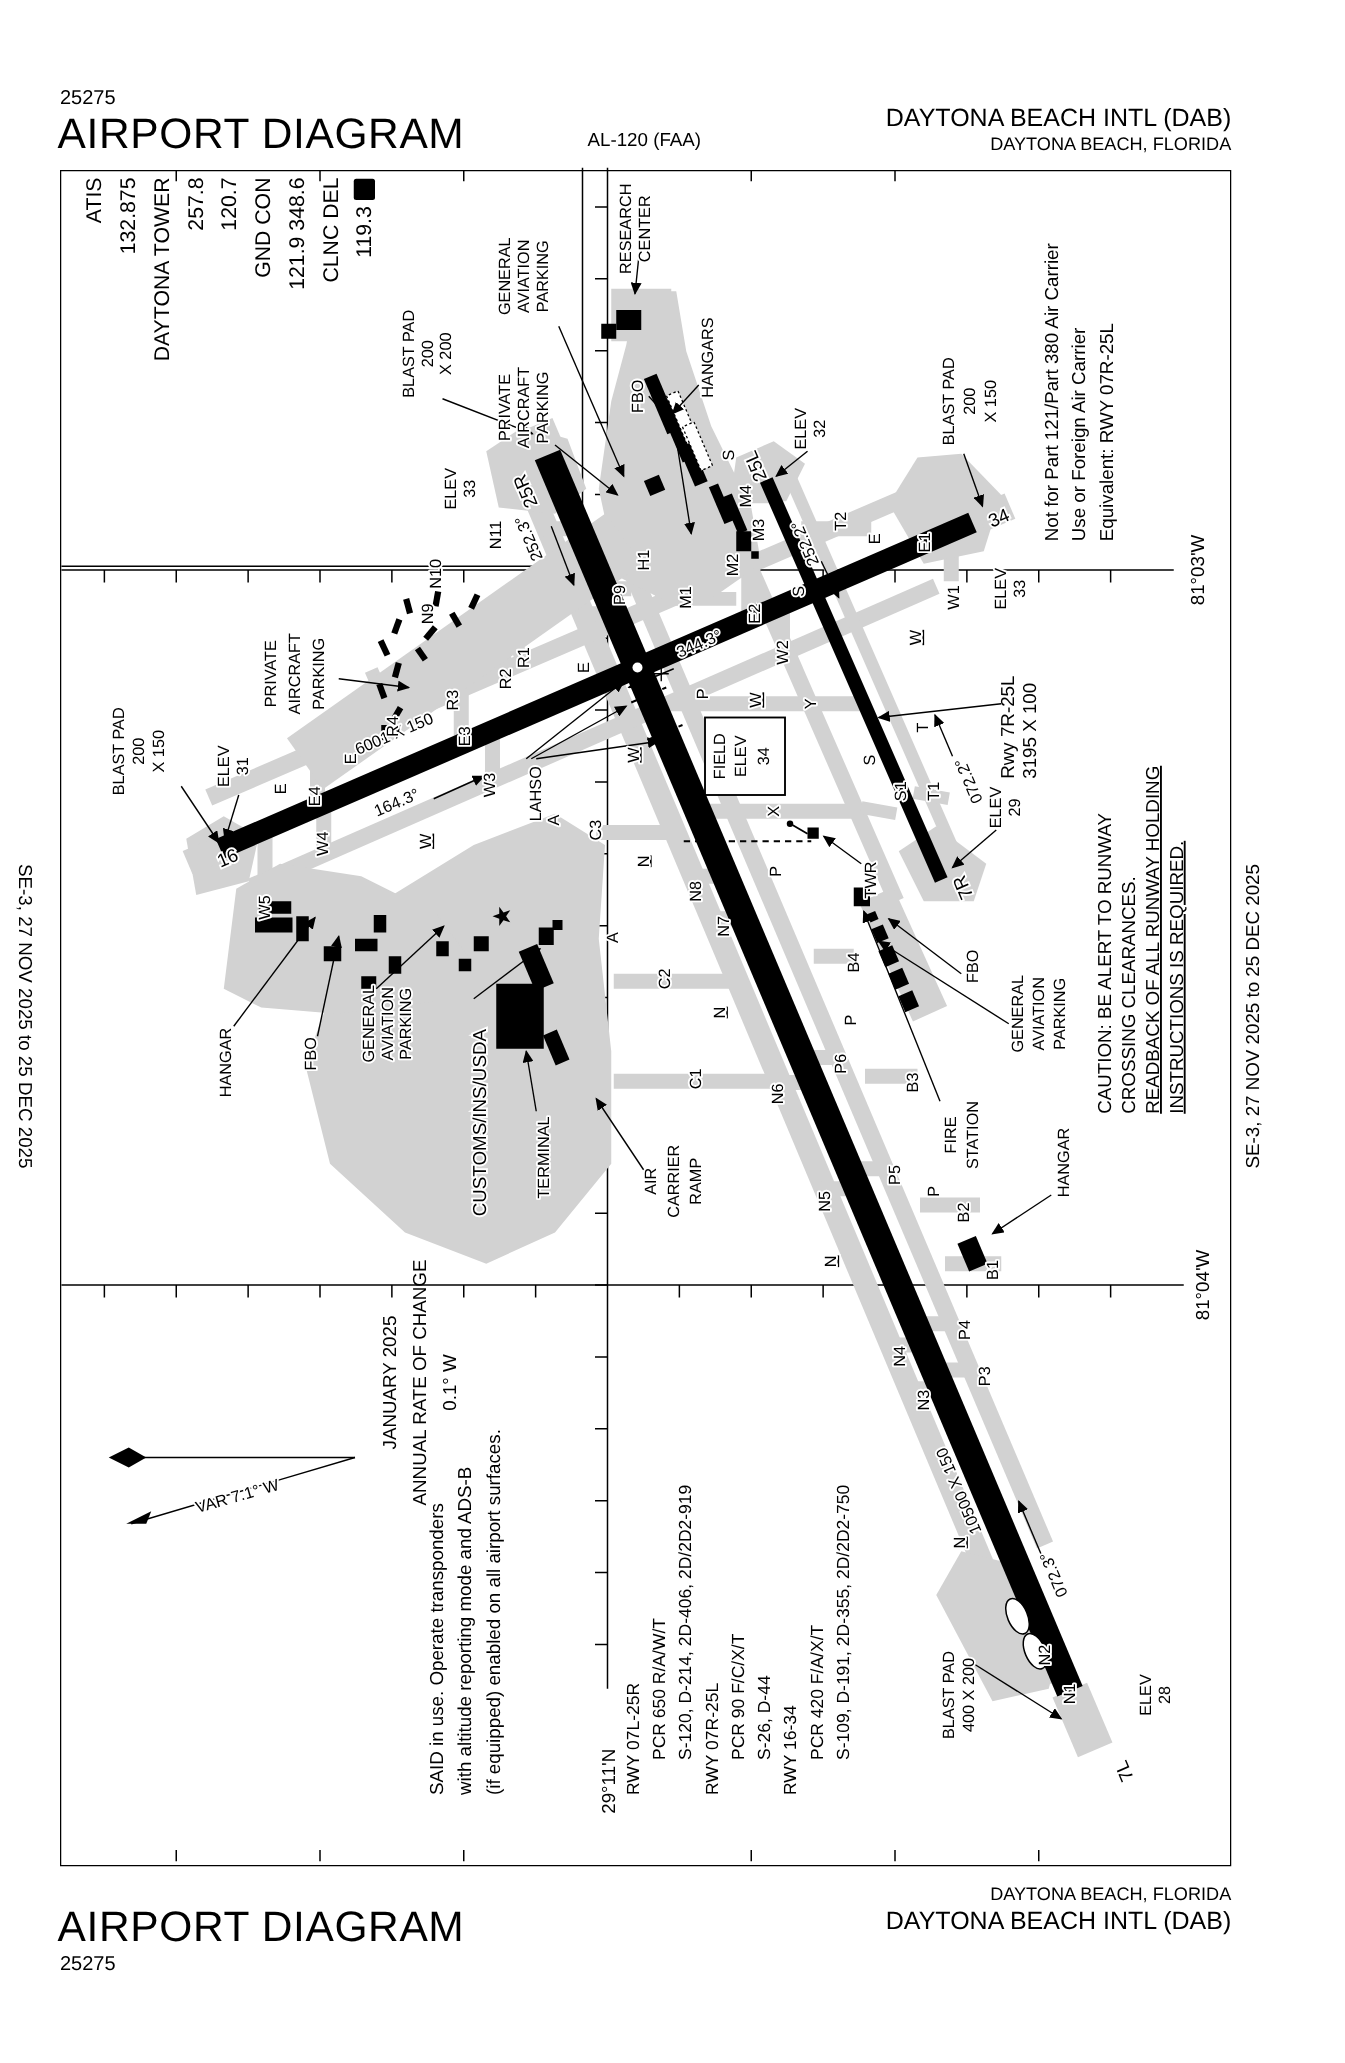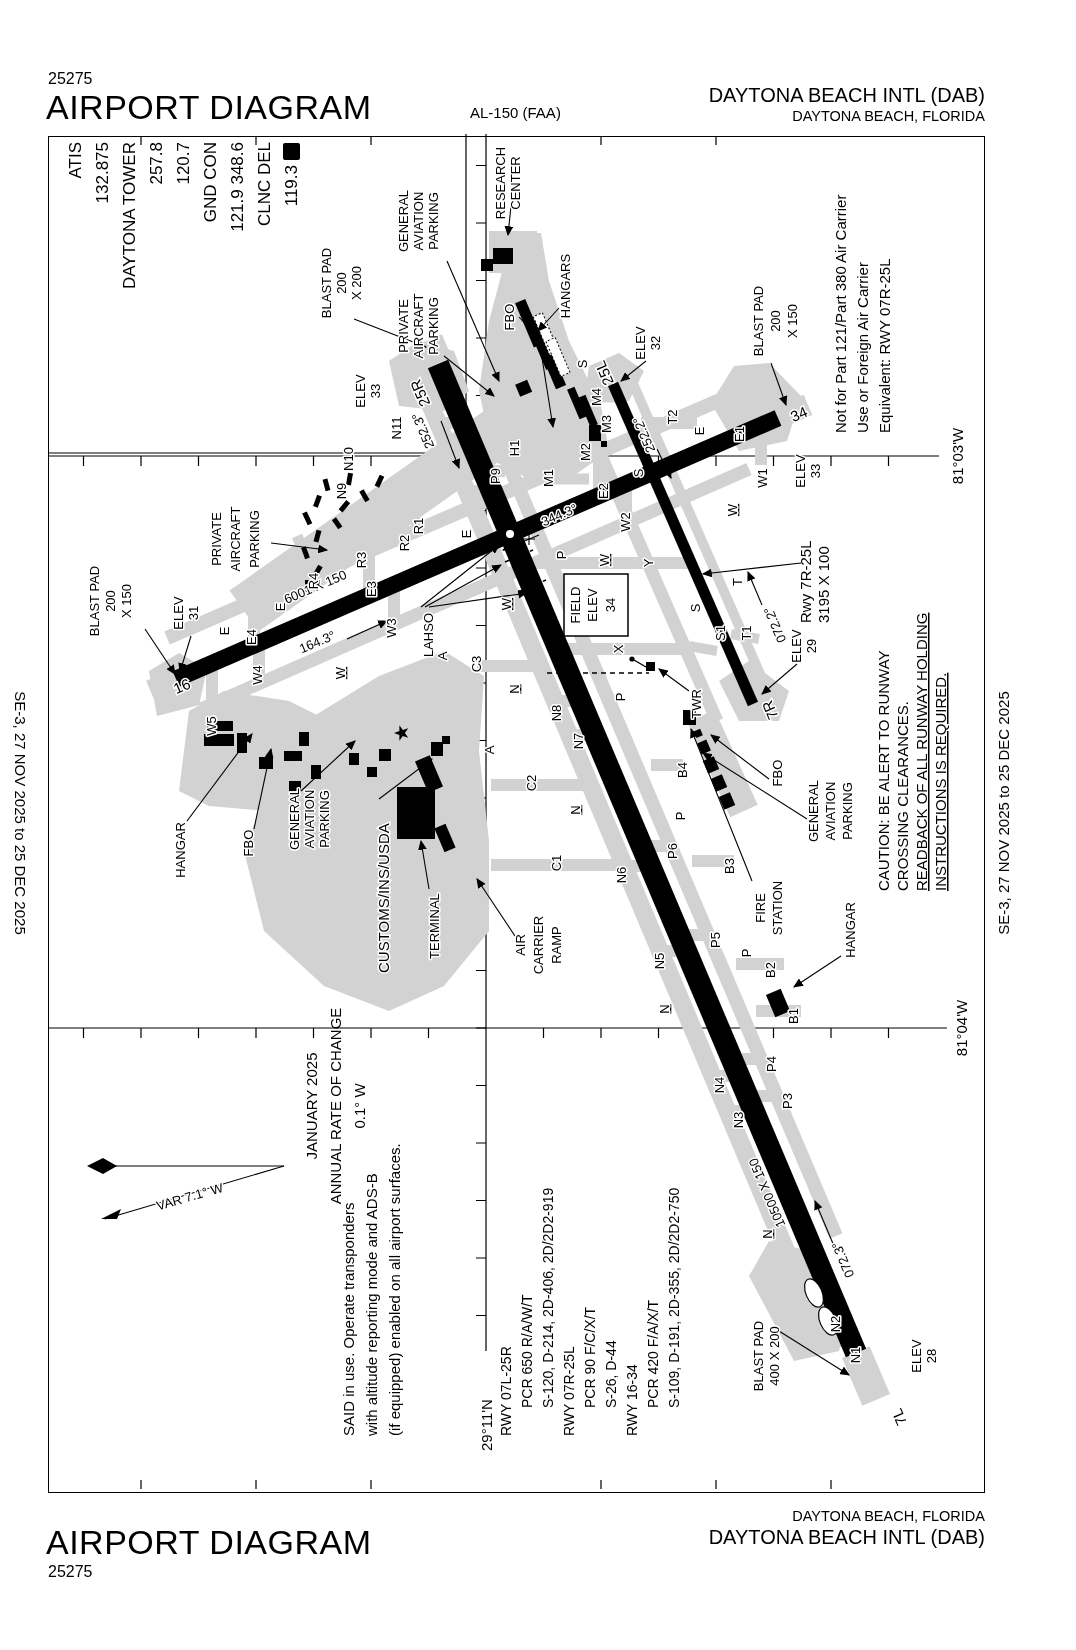--- a/index.html
+++ b/index.html
@@ -37,21 +37,21 @@
   .ldr{fill:none;stroke:#000;stroke-width:1.1;}
   .dsh{fill:none;stroke:#000;stroke-width:1.6;stroke-dasharray:5,4;}
 </style>
 </head>
 <body>
 
 <div class="page">
 
   <div class="hdr-num">25275</div>
   <div class="hdr-title">AIRPORT DIAGRAM</div>
-  <div class="hdr-code">AL-150 (FAA)</div>
+  <div class="hdr-code">AL-120 (FAA)</div>
   <div class="hdr-apt">DAYTONA BEACH INTL (DAB)</div>
   <div class="hdr-city">DAYTONA BEACH, FLORIDA</div>
 
   <div class="mleft">SE-3,  27 NOV 2025  to  25 DEC 2025</div>
   <div class="mright">SE-3,  27 NOV 2025  to  25 DEC 2025</div>
 
   <div class="chart">
     <div class="rot">
       <svg width="1357" height="937" viewBox="0 0 1357 937">
         <defs>

